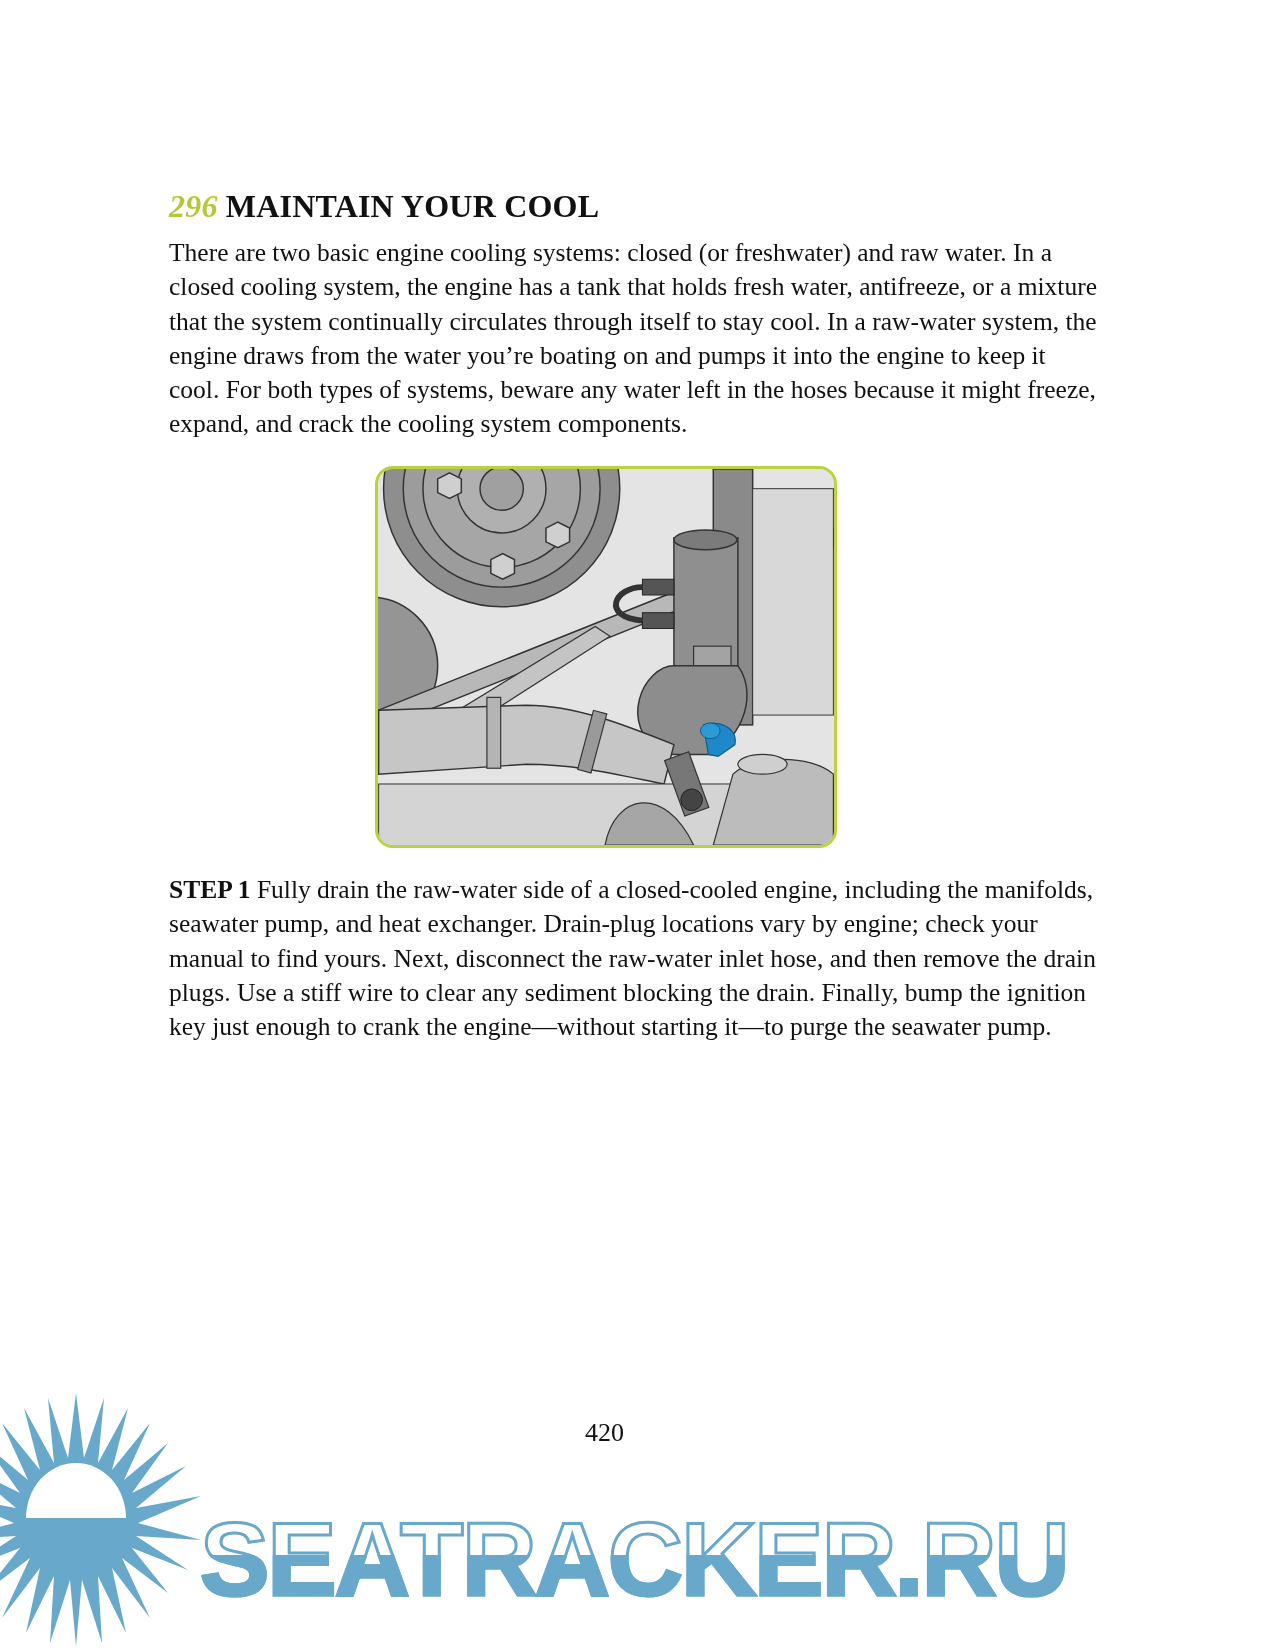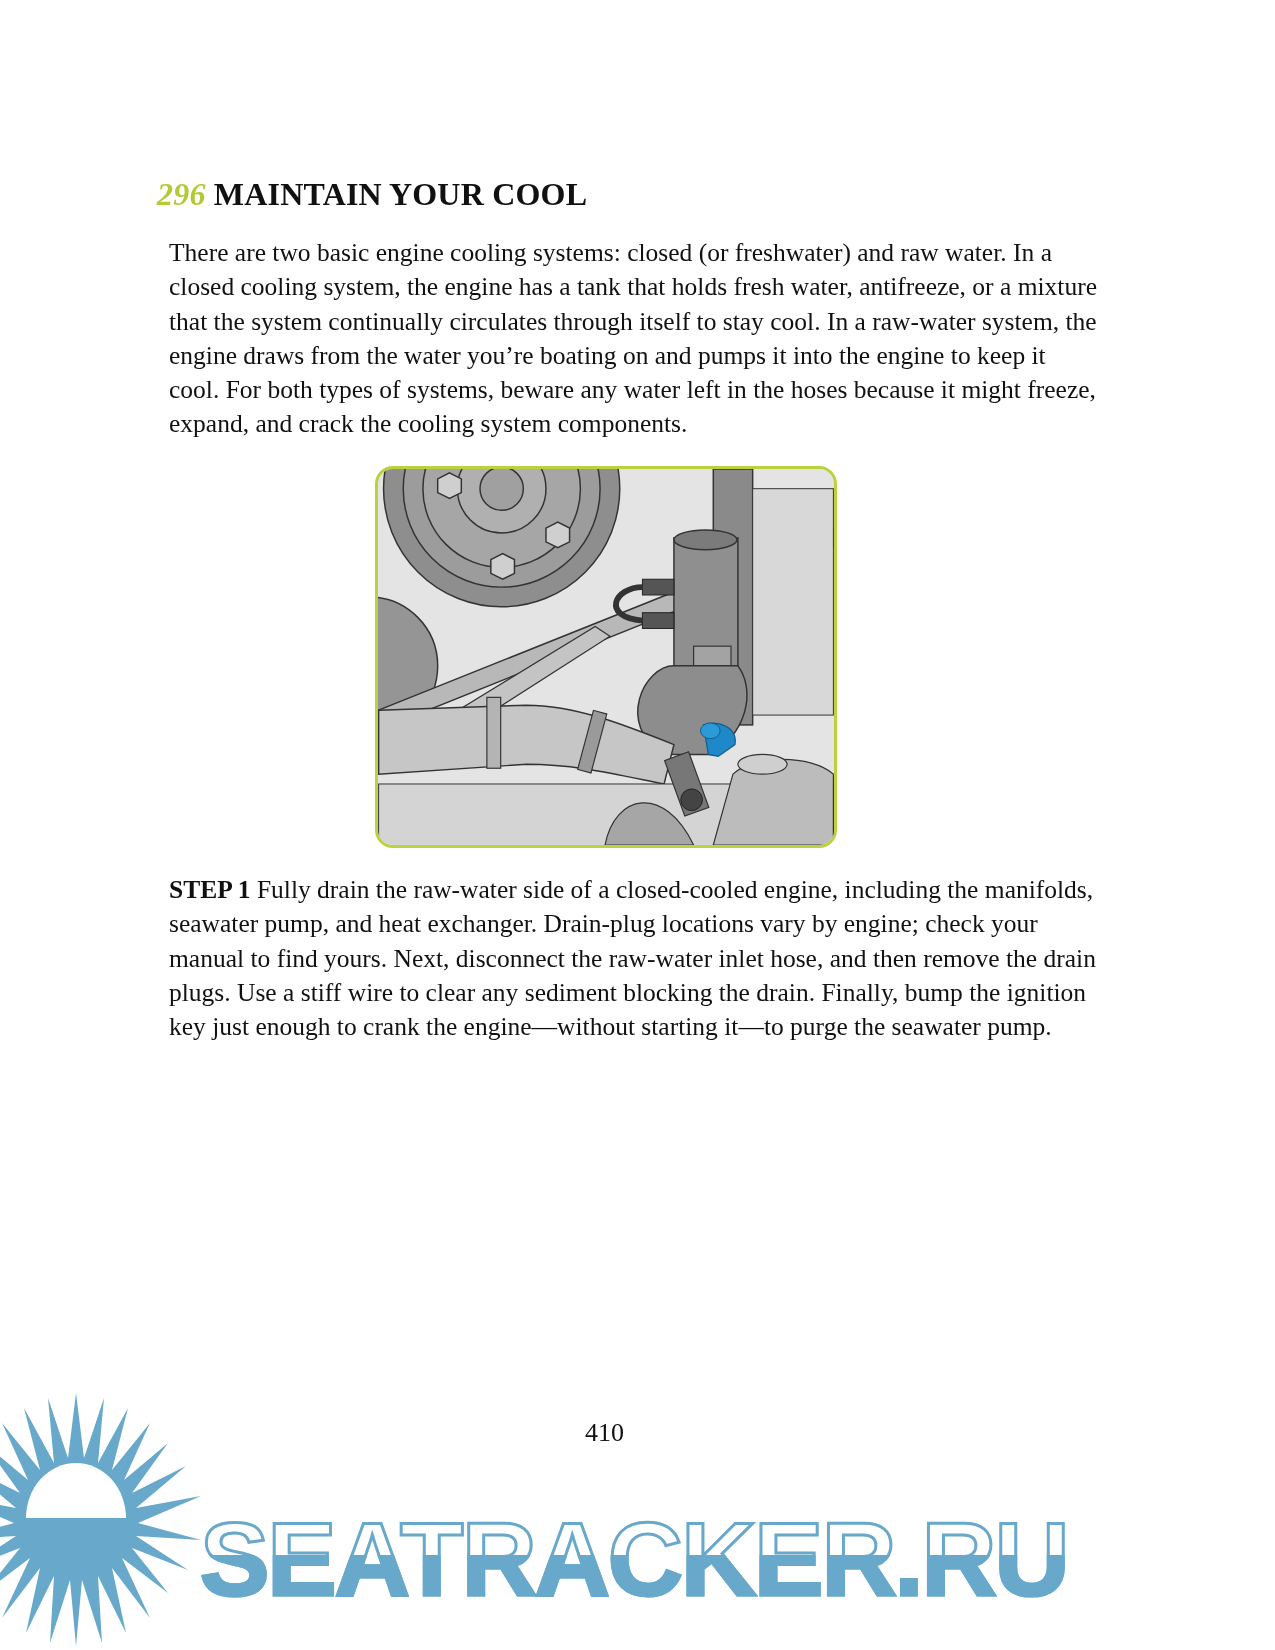--- a/index.html
+++ b/index.html
@@ -1,18 +1,18 @@
 <!DOCTYPE html>
 <html><head>
 <meta charset="utf-8">
 <style>
   html, body { margin: 0; padding: 0; background: #ffffff; }
   body { width: 1275px; height: 1650px; position: relative; overflow: hidden;
          font-family: "Liberation Serif", serif; color: #111; }
-  .heading { position: absolute; left: 157px; top: 176px; font-size: 32px; font-weight: bold; margin: 0; letter-spacing: 0.2px; }
+  .heading { position: absolute; left: 157px; top: 176px; font-size: 32px; font-weight: bold; margin: 12px; letter-spacing: 0.2px; }
   .heading .num { color: #b5c934; font-style: italic; font-weight: bold; }
   .para { position: absolute; left: 157px; width: 930px; font-size: 25.5px; line-height: 34.3px; margin: 12px; }
   .p1 { top: 224px; }
   .p2 { top: 861px; }
   .step { font-weight: bold; text-align: center; }
   .figure { position: absolute; left: 375px; top: 466px; width: 462px; height: 382px;
             border: 3px solid #bcd13b; border-radius: 18px; overflow: hidden; background: #e6e6e6; box-sizing: border-box; }
   .figure svg { width: 100%; height: 100%; display: block; }
   .pagenum { position: absolute; left: 585px; top: 1418px; font-size: 26px; color: #111; z-index: 3; }
   .watermark { position: absolute; left: 0; top: 1388px; width: 1275px; height: 262px; z-index: 2; }
@@ -88,13 +88,13 @@
 <p class="para p2"><span class="step">STEP 1</span><span> Fully drain the raw-water side of a closed-cooled engine, including the manifolds, seawater pump, and heat exchanger. Drain-plug locations vary by engine; check your manual to find yours. Next, disconnect the raw-water inlet hose, and then remove the drain plugs. Use a stiff wire to clear any sediment blocking the drain. Finally, bump the ignition key just enough to crank the engine—without starting it—to purge the seawater pump.</span></p>
 
 <svg class="watermark" viewBox="0 0 1275 262">
   <g transform="translate(76,130)">
     <polygon fill="#68a9cb" points="0,-125 8,-60 28,-120 22,-55 52,-110 36,-48 74,-95 48,-38 92,-75 56,-25 110,-52 60,-10 125,-22 62,5 125,22 60,18 112,52 56,30 92,75 46,40 74,100 36,50 50,115 22,58 26,125 6,62 0,128 -6,62 -26,125 -22,58 -50,115 -36,50 -74,100 -46,40 -92,75 -56,30 -112,52 -60,18 -125,22 -62,5 -125,-22 -60,-10 -110,-52 -56,-25 -92,-75 -48,-38 -74,-95 -36,-48 -52,-110 -22,-55 -28,-120 -8,-60"></polygon>
     <path d="M -50 0 A 50 55 0 0 1 50 0 Z" fill="#ffffff"></path>
   </g>
 </svg>
 <div class="wm-text">SEATRACKER.RU</div>
 
-<div class="pagenum">410</div>
+<div class="pagenum">420</div>
 
 </body></html>

